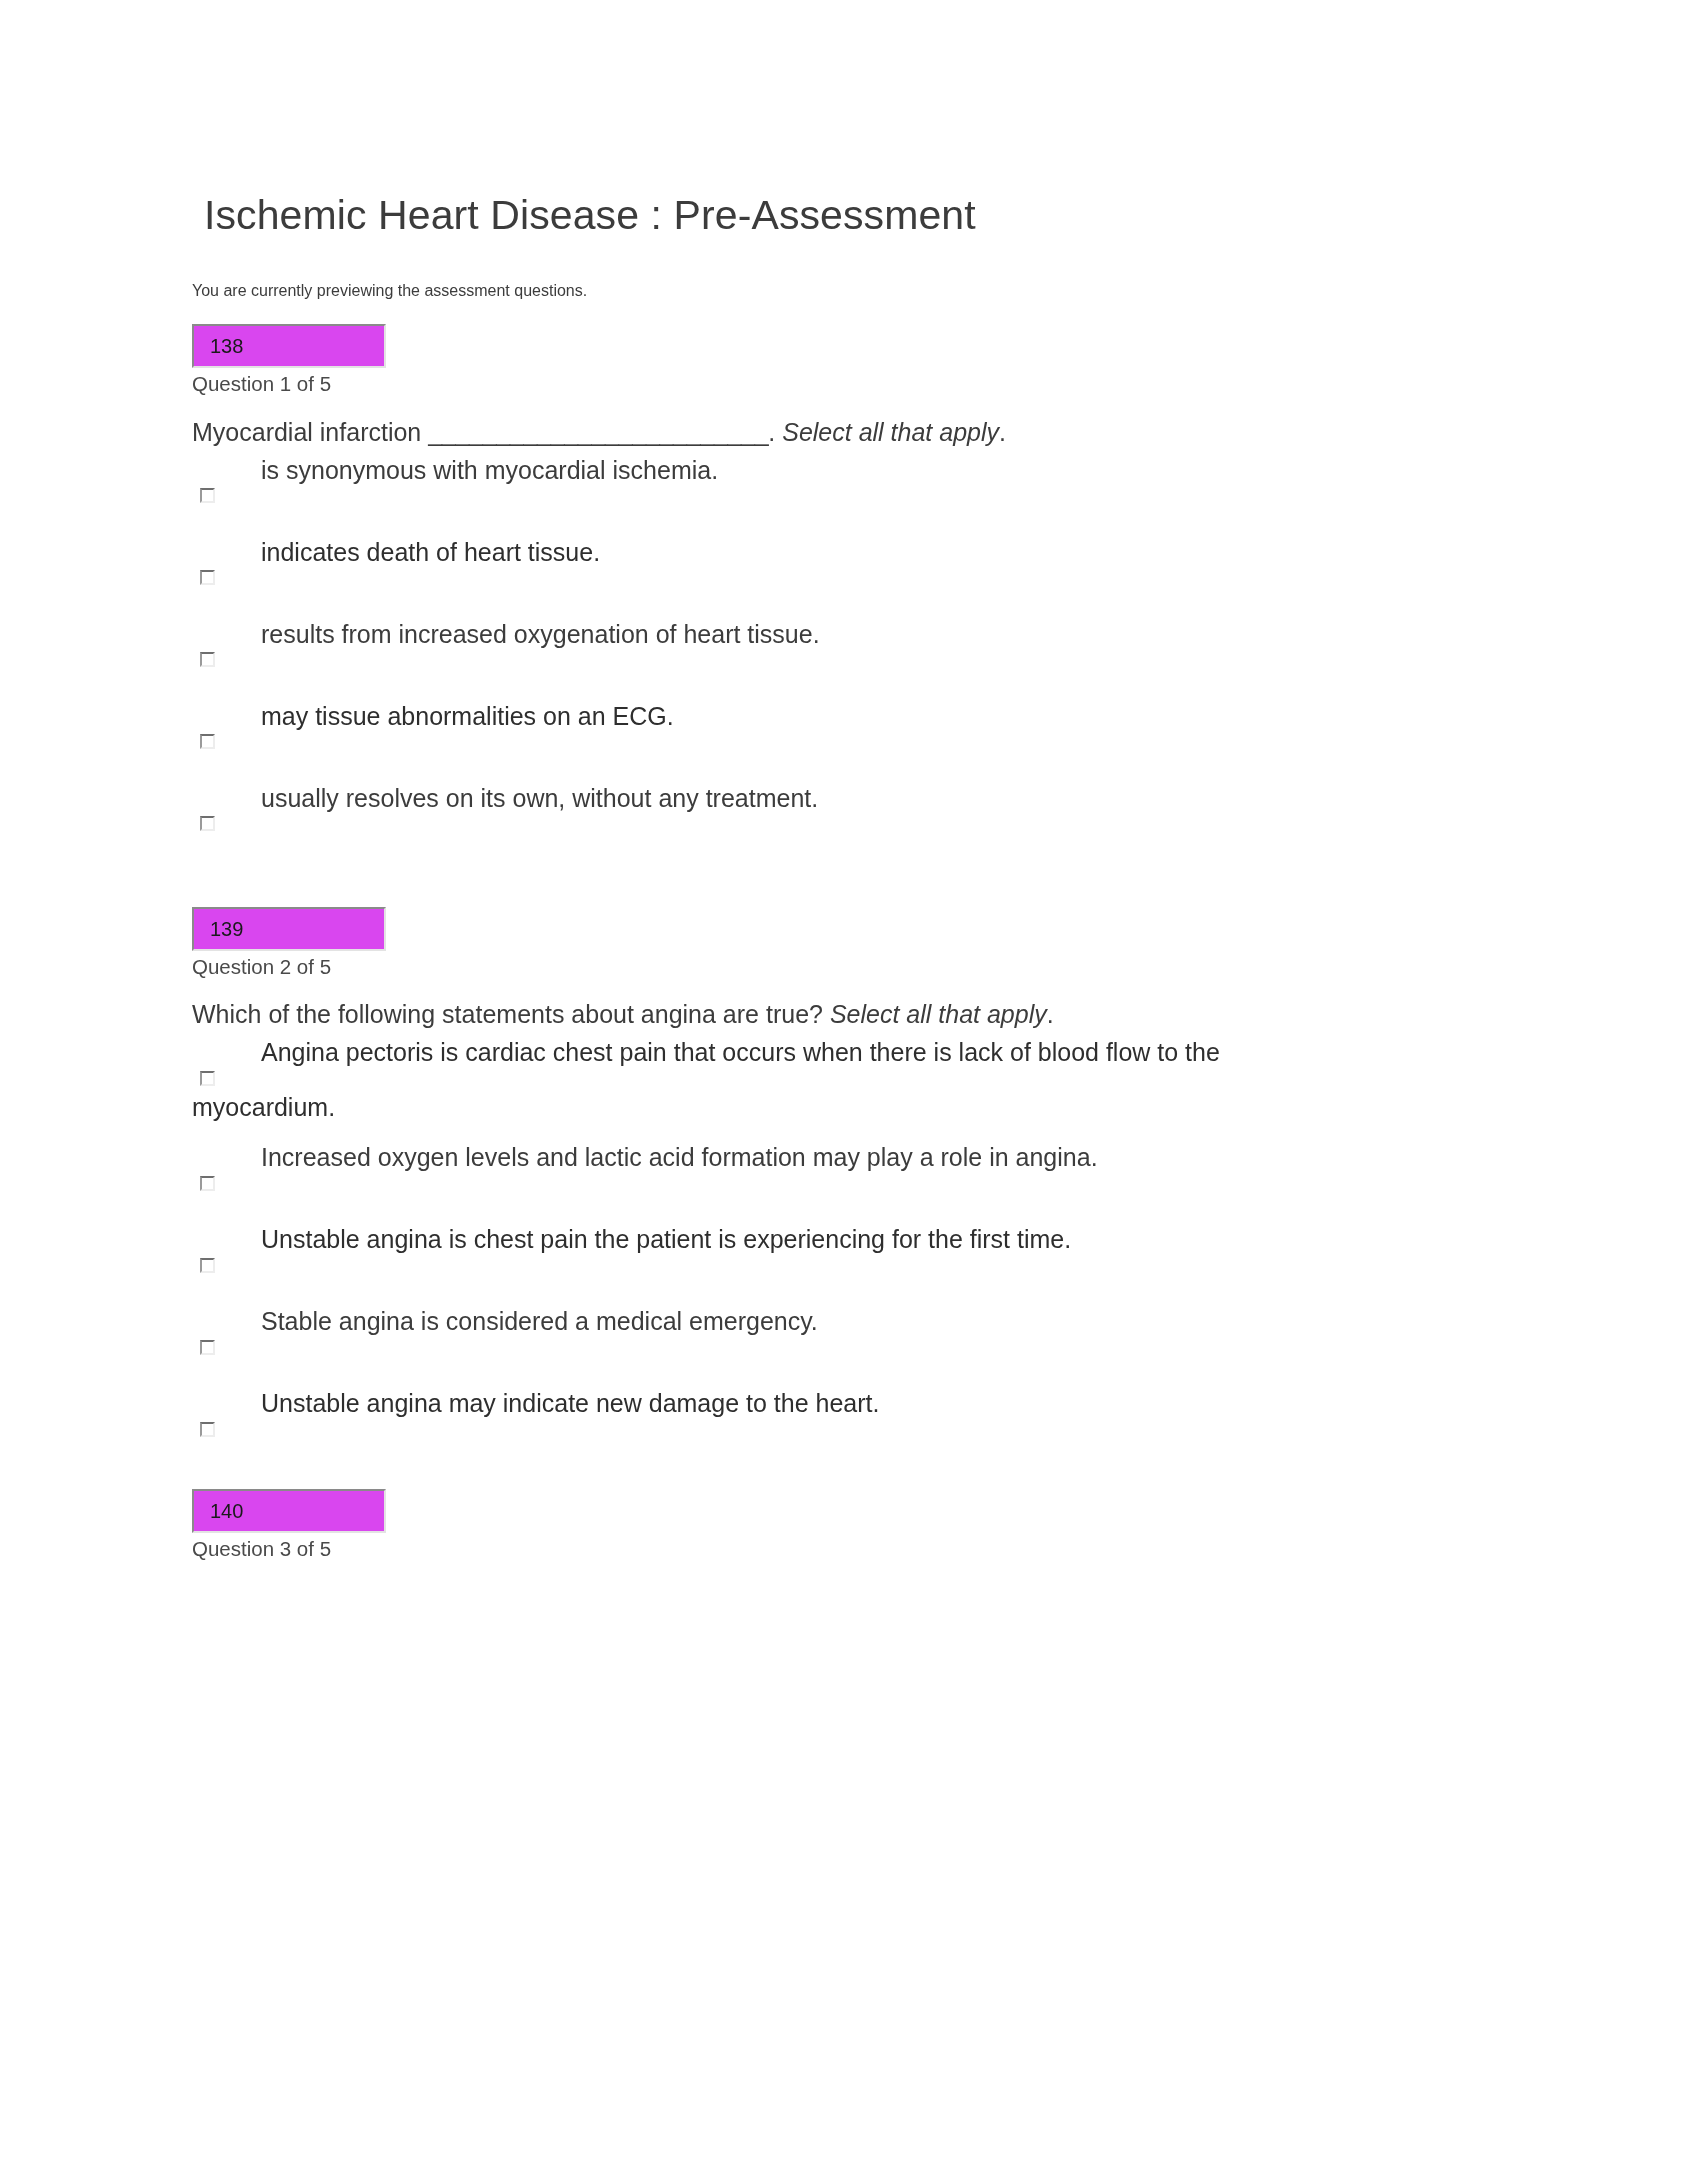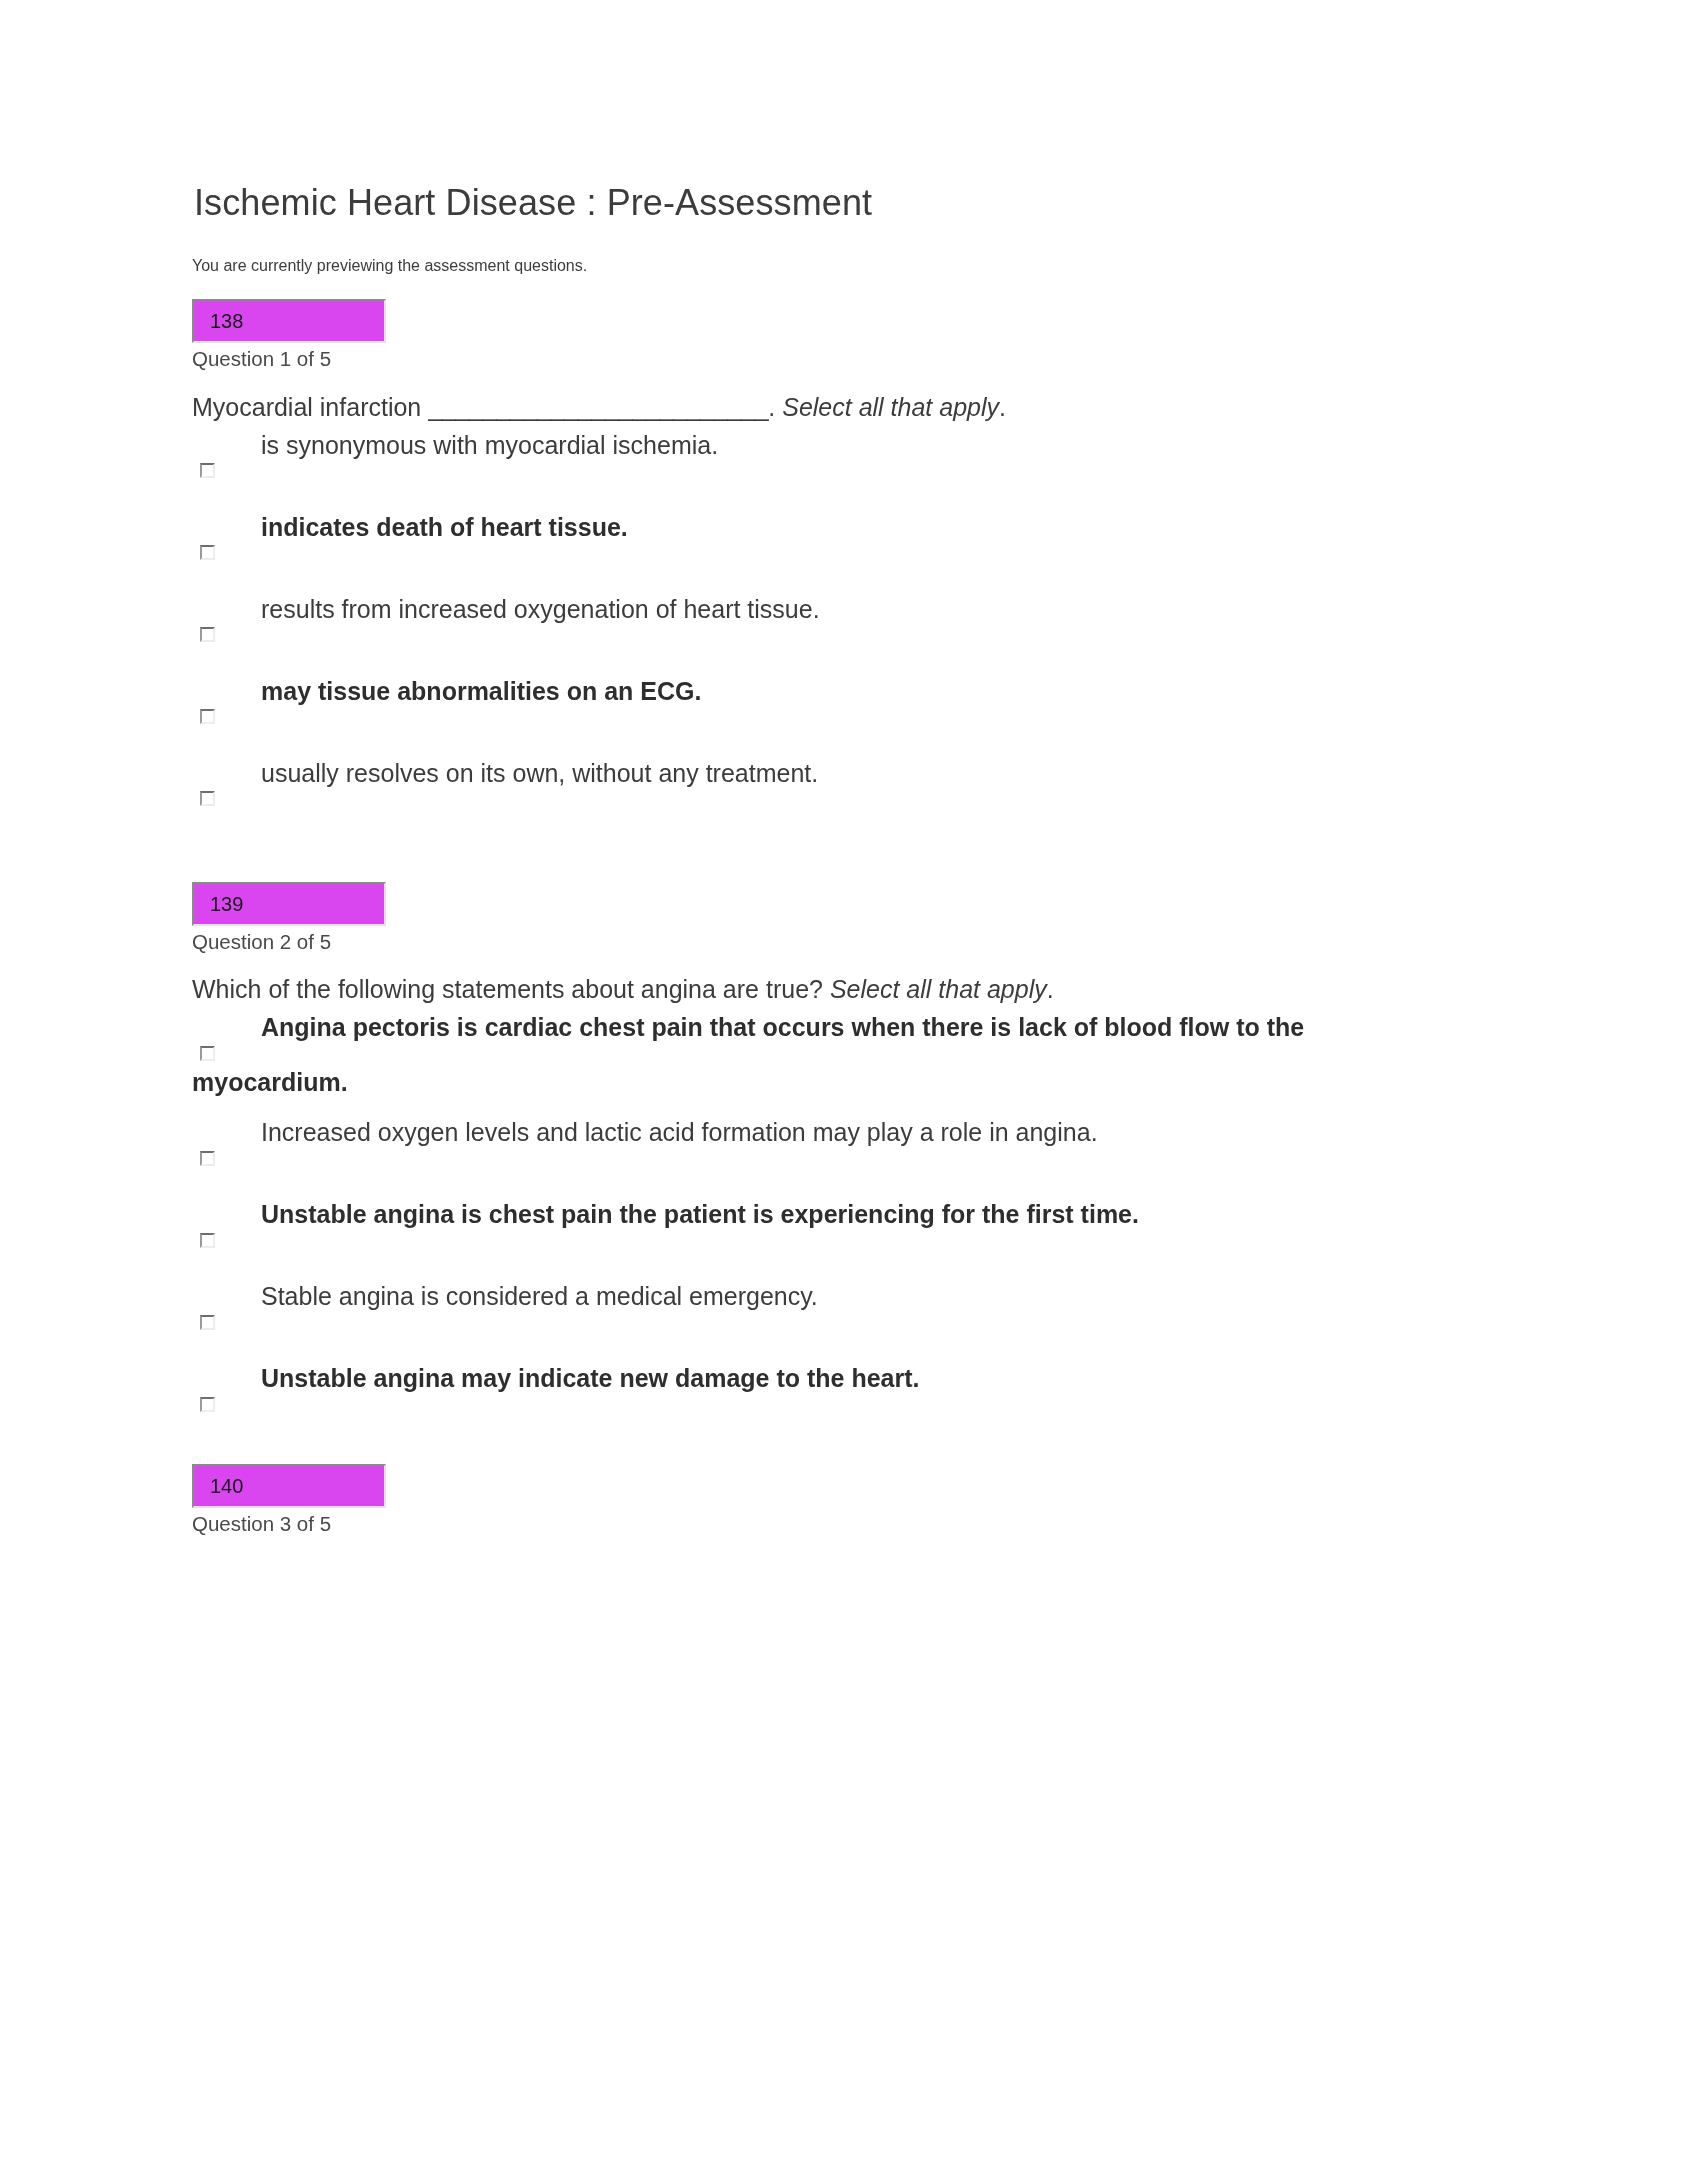--- a/index.html
+++ b/index.html
@@ -21,25 +21,25 @@
   }
   .content {
     position: absolute;
     left: 192px;
     top: 0;
     width: 1257px;
   }
 
   
   .doc-title {
-    font-size: 36px;
+    font-size: 41px;
     font-weight: 400;
     color: #3c3c3c;
     letter-spacing: 0.1px;
-    margin: 2px;
+    margin: 12px;
     padding-top: 183px;
     line-height: 1.0;
   }
 
   
   .intro {
     font-size: 16px;
     font-weight: 400;
     color: #3c3c3c;
     margin: 0;
@@ -95,21 +95,21 @@
     min-height: 57px;
   }
   .option-text {
     font-size: 25px;
     line-height: 1.0;
     color: #3c3c3c;
     padding-left: 69px;
     white-space: pre-wrap;
   }
   .option-text.bold {
-    font-weight: 700;
+    font-weight: 400;
     color: #2e2e2e;
   }
   
   .option-text.wrap-left {
     padding-left: 0;
     text-indent: 0;
   }
   .option-cb-row {
     height: 30px;
     position: relative;

